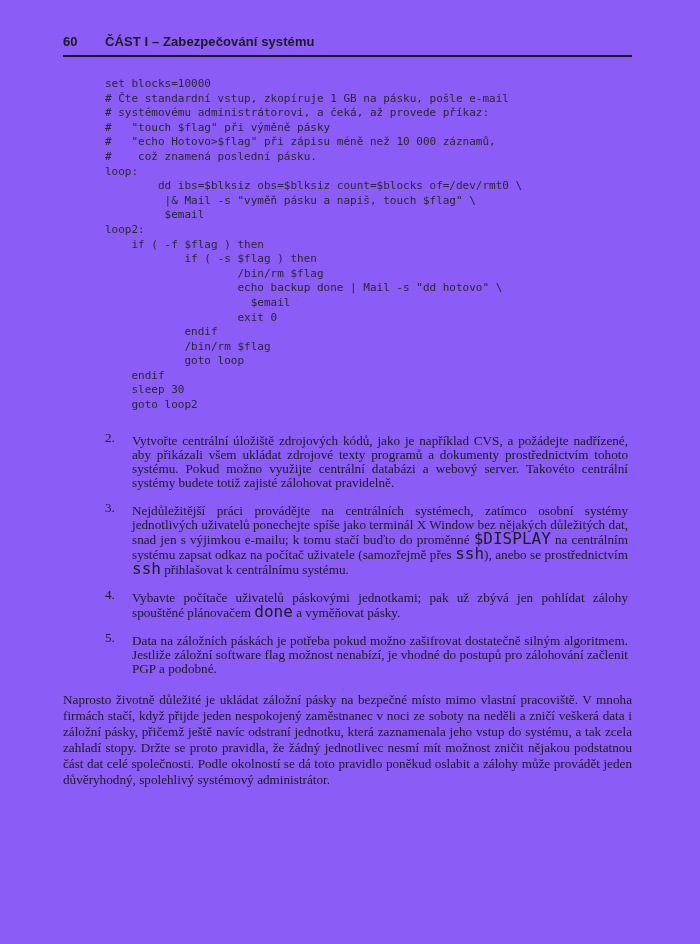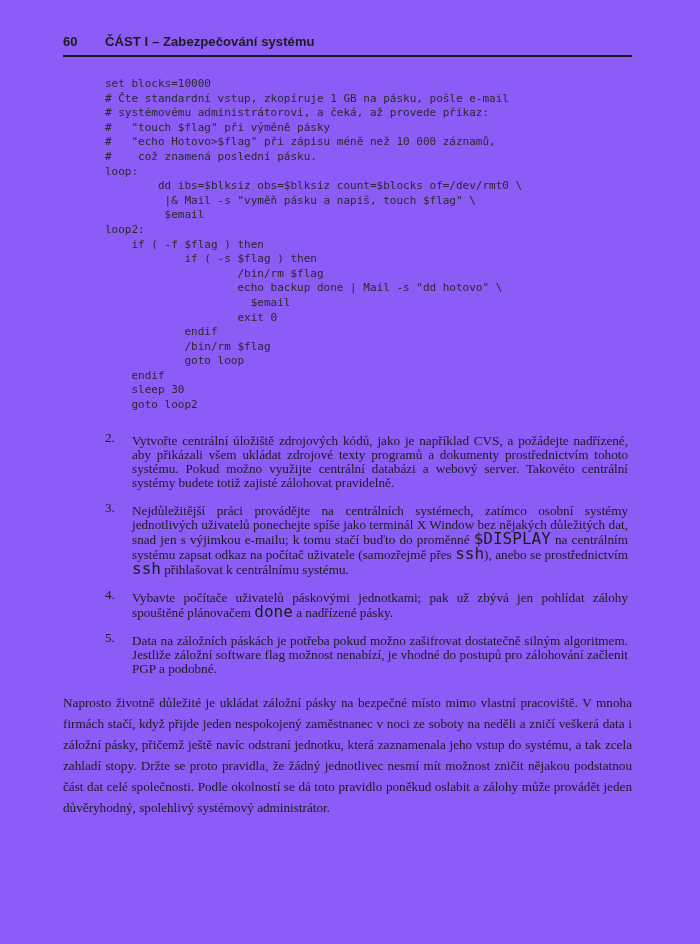--- a/index.html
+++ b/index.html
@@ -57,21 +57,21 @@
   }
   .item-text {
     margin: 4px;
     font-size: 13.2px;
     line-height: 14px;
     text-align: justify;
   }
   .closing-paragraph {
     margin: 12px 0 0 0;
     font-size: 13.2px;
-    line-height: 21px;
+    line-height: 16px;
     text-align: justify;
   }
   .code-inline {
     font-family: "DejaVu Sans Mono", "Liberation Mono", monospace;
     font-size: 16px;
   }
 </style>
 </head>
 <body>
 
@@ -113,21 +113,21 @@
       <p class="item-text"><span>Vytvořte centrální úložiště zdrojových kódů, jako je například CVS, a požádejte nadřízené, aby přikázali všem ukládat zdrojové texty programů a dokumenty prostřednictvím tohoto systému. Pokud možno využijte centrální databázi a webový server. Takovéto centrální systémy budete totiž zajisté zálohovat pravidelně.</span></p>
     </div>
 
     <div class="list-item">
       <span class="item-number">3.</span>
       <p class="item-text"><span>Nejdůležitější práci provádějte na centrálních systémech, zatímco osobní systémy jednotlivých uživatelů ponechejte spíše jako terminál X Window bez nějakých důležitých dat, snad jen s výjimkou e-mailu; k tomu stačí buďto do proměnné </span><span class="code-inline">$DISPLAY</span><span> na centrálním systému zapsat odkaz na počítač uživatele (samozřejmě přes </span><span class="code-inline">ssh</span><span>), anebo se prostřednictvím </span><span class="code-inline">ssh</span><span> přihlašovat k centrálnímu systému.</span></p>
     </div>
 
     <div class="list-item">
       <span class="item-number">4.</span>
-      <p class="item-text"><span>Vybavte počítače uživatelů páskovými jednotkami; pak už zbývá jen pohlídat zálohy spouštěné plánovačem </span><span class="code-inline">done</span><span> a nadřízené pásky.</span></p>
+      <p class="item-text"><span>Vybavte počítače uživatelů páskovými jednotkami; pak už zbývá jen pohlídat zálohy spouštěné plánovačem </span><span class="code-inline">done</span><span> a vyměňovat pásky.</span></p>
     </div>
 
     <div class="list-item">
       <span class="item-number">5.</span>
       <p class="item-text"><span>Data na záložních páskách je potřeba pokud možno zašifrovat dostatečně silným algoritmem. Jestliže záložní software flag možnost nenabízí, je vhodné do postupů pro zálohování začlenit PGP a podobné.</span></p>
     </div>
 
   </div>
 
   <p class="closing-paragraph">Naprosto životně důležité je ukládat záložní pásky na bezpečné místo mimo vlastní pracoviště. V mnoha firmách stačí, když přijde jeden nespokojený zaměstnanec v noci ze soboty na neděli a zničí veškerá data i záložní pásky, přičemž ještě navíc odstraní jednotku, která zaznamenala jeho vstup do systému, a tak zcela zahladí stopy. Držte se proto pravidla, že žádný jednotlivec nesmí mít možnost zničit nějakou podstatnou část dat celé společnosti. Podle okolností se dá toto pravidlo poněkud oslabit a zálohy může provádět jeden důvěryhodný, spolehlivý systémový administrátor.</p>

